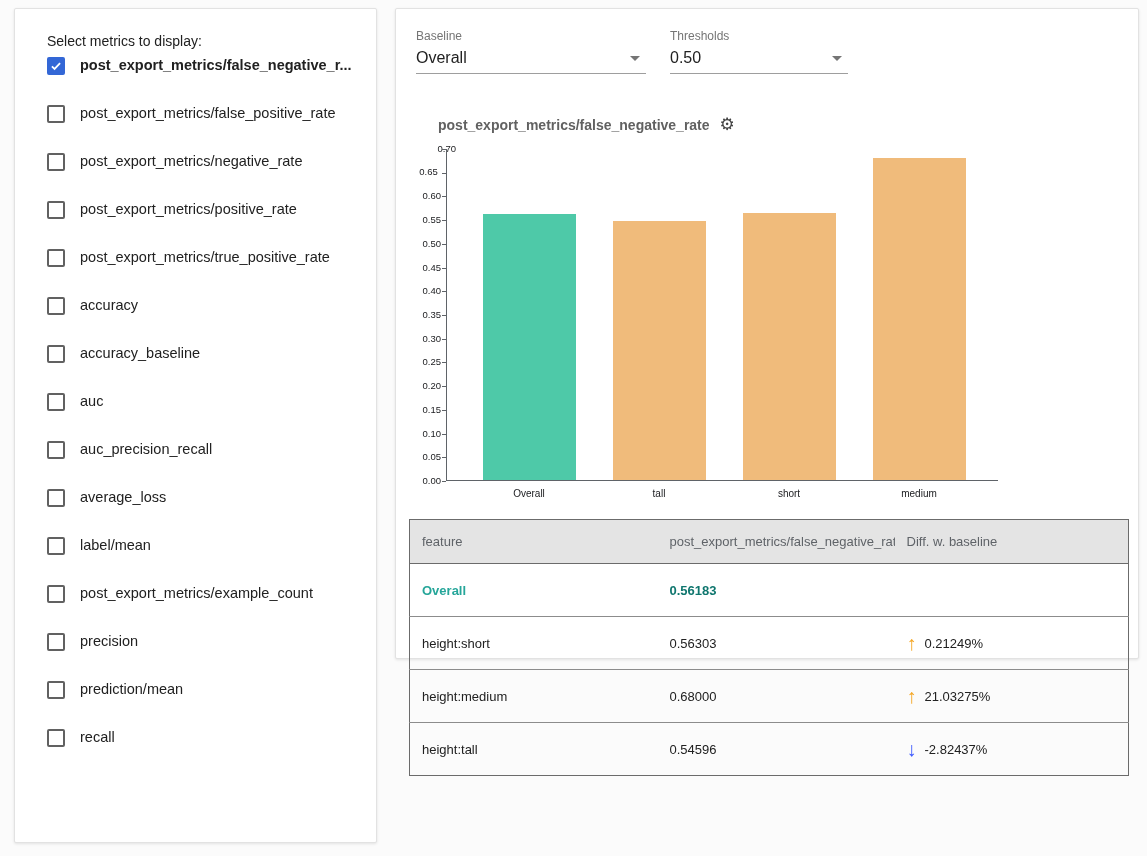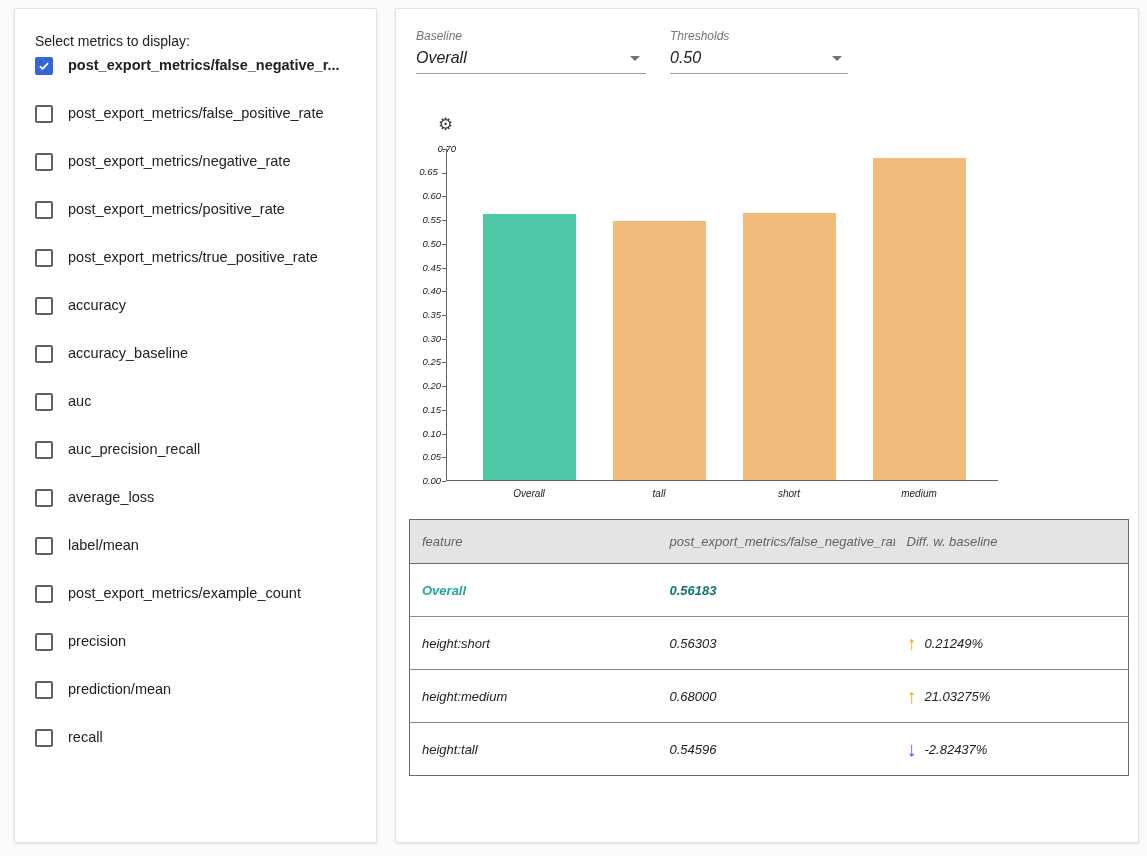--- a/index.html
+++ b/index.html
@@ -13,35 +13,35 @@
     color: #212121;
   }
   .card {
     position: absolute;
     background: #ffffff;
     border: 1px solid #e2e2e2;
     border-radius: 2px;
     box-shadow: 0 1px 3px rgba(0,0,0,0.10);
   }
   
-  #left-card { left: 14px; top: 8px; width: 363px; height: 835px; padding: 24px 20px; overflow: hidden; }
+  #left-card { left: 14px; top: 8px; width: 363px; height: 835px; padding: 24px 32px; overflow: hidden; }
   .panel-title { font-size: 14px; color: #212121; margin-bottom: 8px; }
   .metric-item { height: 48px; display: flex; align-items: flex-start; cursor: pointer; }
   .checkbox {
     width: 18px; height: 18px; flex: none;
     border: 2px solid #616161; border-radius: 2px;
     display: flex; align-items: center; justify-content: center;
     background: #fff;
   }
   .checkbox.on { background: var(--cb, #3367D6); border-color: var(--cb, #3367D6); }
   .checkbox svg { width: 14px; height: 14px; display: block; }
   .metric-label { margin-left: 15px; font-size: 14.5px; color: #212121; white-space: nowrap; }
   .metric-label.bold { font-weight: bold; }
   
-  #right-card { left: 395px; top: 8px; width: 744px; height: 835px; padding: 20px; font-style: italic; }
+  #right-card { left: 395px; top: 8px; width: 744px; height: 651px; padding: 20px; }
   .controls { display: flex; gap: 24px; }
   .control-label { font-size: 12px; color: #757575; line-height: 14px; margin-bottom: 4px; }
   .control-value {
     display: flex; align-items: center; justify-content: space-between;
     font-size: 16px; color: #212121;
     border-bottom: 1px solid #9e9e9e;
     padding: 2px 2px 6px 0;
     cursor: pointer;
   }
   #baseline-control { width: 230px; }
@@ -164,20 +164,21 @@
     <div id="thresholds-control">
       <div class="control-label">Thresholds</div>
       <div class="control-value">
         <span>0.50</span>
         <span class="dd-arrow"></span>
       </div>
     </div>
   </div>
 
   <div class="chart-header">
+    <span class="chart-title">post_export_metrics/false_negative_rate</span>
     <span class="gear-icon">⚙</span>
   </div>
 
   <div class="chart">
     <div class="y-axis" id="y-axis">
         <div class="y-tick-label" style="top: 327px;">0.00</div>
         <div class="y-tick-label" style="top: 303.286px;">0.05</div>
         <div class="y-tick-label" style="top: 279.571px;">0.10</div>
         <div class="y-tick-label" style="top: 255.857px;">0.15</div>
         <div class="y-tick-label" style="top: 232.143px;">0.20</div>

